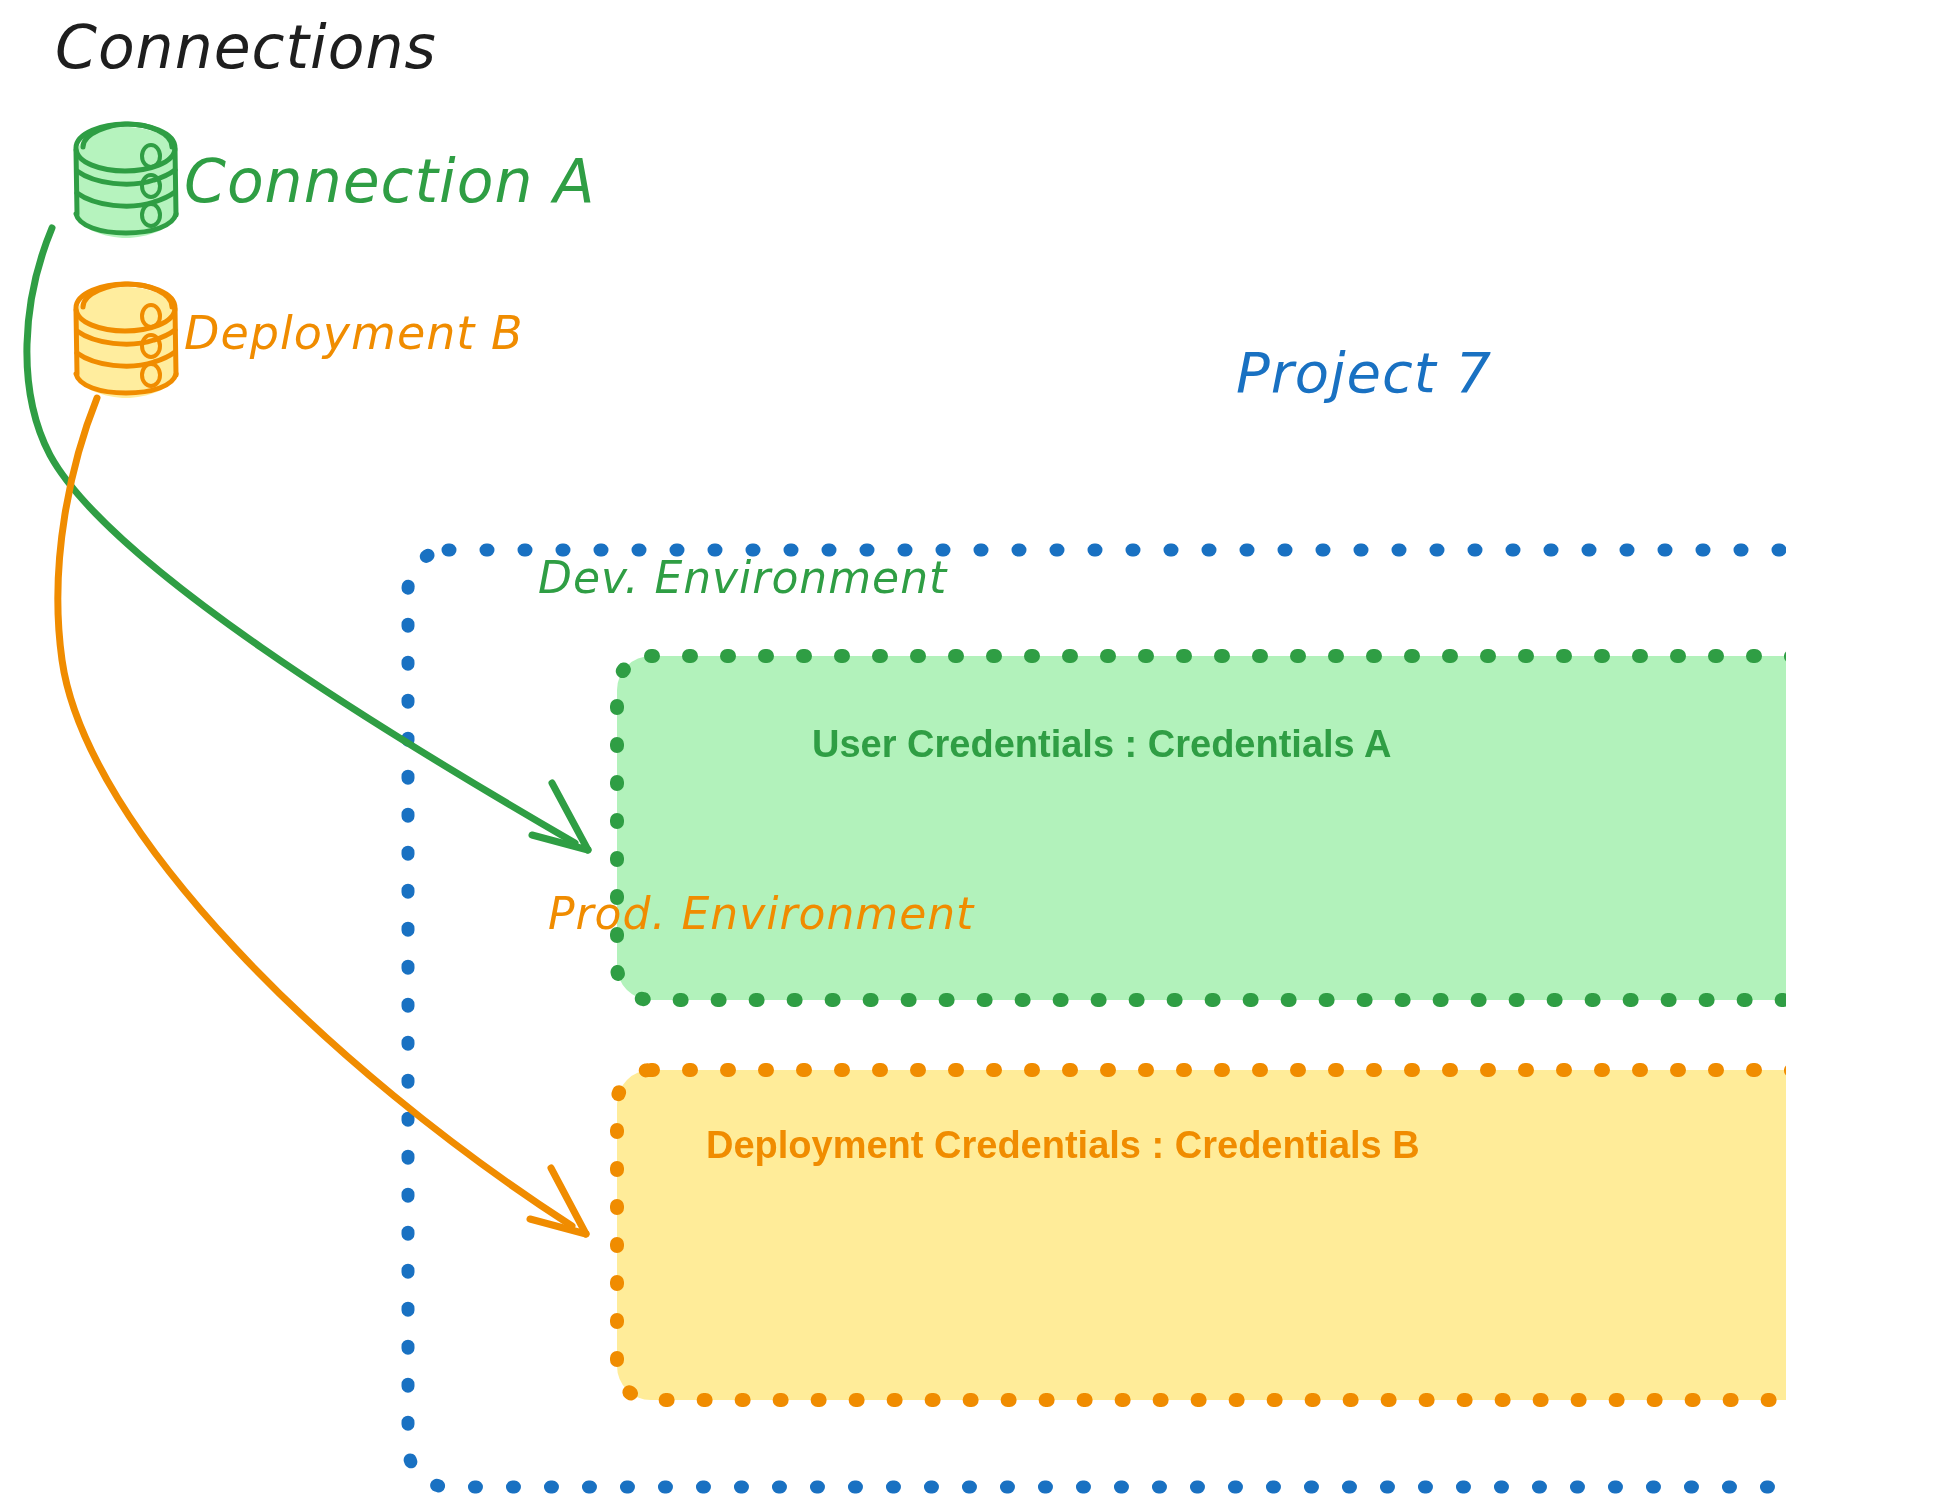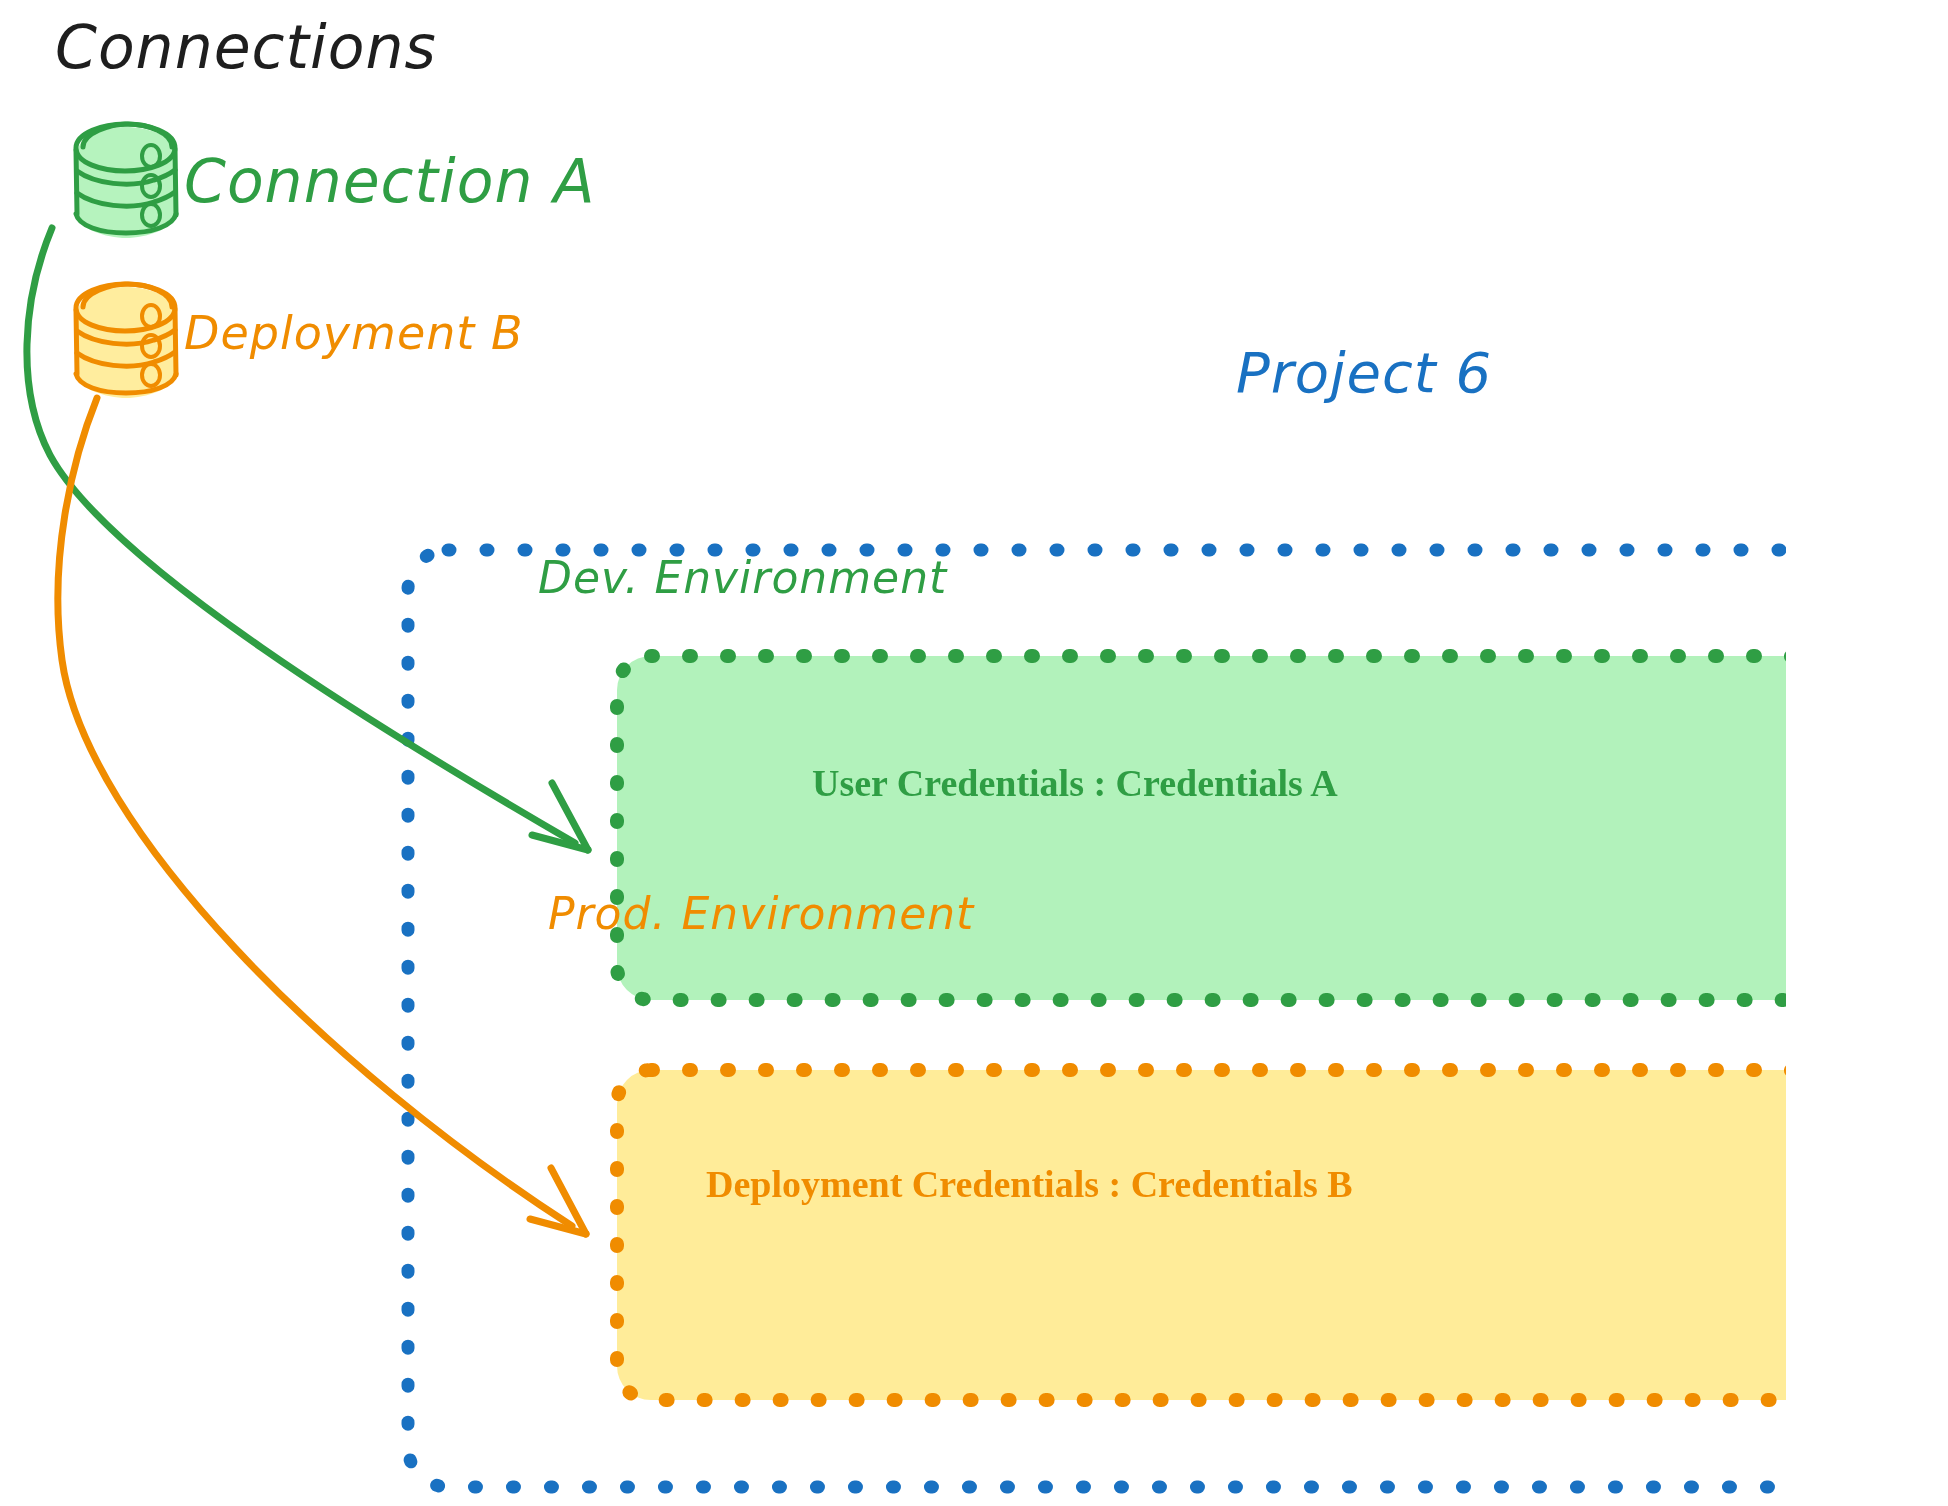--- a/index.html
+++ b/index.html
@@ -33,24 +33,23 @@
     font-family: "DejaVu Sans", sans-serif;
     letter-spacing: 0.5px;
   }
   .hand {
     font-family: "DejaVu Sans", sans-serif;
     font-weight: 400;
     font-style: italic;
     letter-spacing: 1px;
   }
   .mono {
-    font-family: Liberation Serif, serif;
+    font-family: Liberation Sans, sans-serif;
     font-weight: 700;
     letter-spacing: 0px;
-    margin-top: 38px;
   }
 
   #title-connections {
     left: 55px;
     top: 12px;
     font-size: 60px;
     color: #1e1e1e;
   }
   #label-connection-a {
     left: 184px;
@@ -167,21 +166,21 @@
     </g>
 
   </svg>
 
   <div id="title-connections" class="txt hand">Connections</div>
 
   <div id="label-connection-a" class="txt hand">Connection A</div>
 
   <div id="label-connection-b" class="txt hand">Deployment B</div>
 
-  <div id="label-project1" class="txt hand">Project 6</div>
+  <div id="label-project1" class="txt hand">Project 7</div>
 
   <div id="label-dev-env" class="txt hand">Dev. Environment</div>
 
   <div id="label-dev-cred" class="txt mono">User Credentials : Credentials A</div>
 
   <div id="label-prod-env" class="txt hand">Prod. Environment</div>
 
   <div id="label-prod-cred" class="txt mono">Deployment Credentials : Credentials B</div>
 
 </div>

